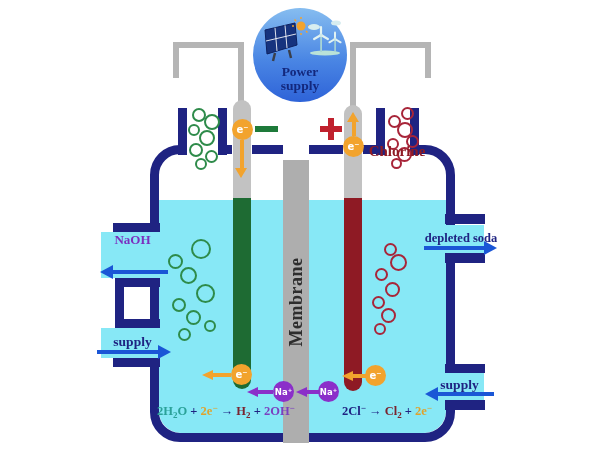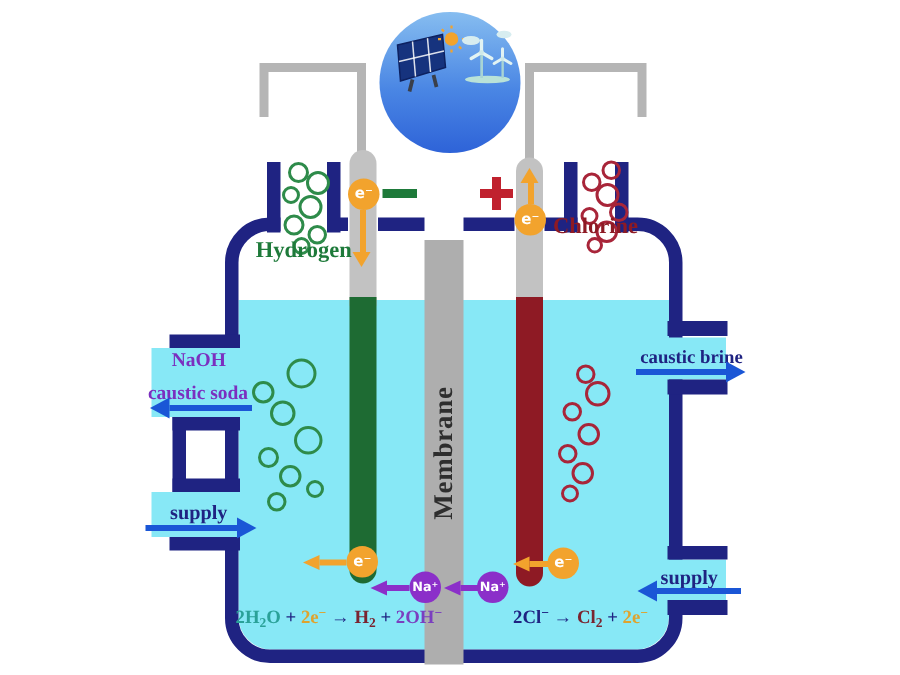--- a/index.html
+++ b/index.html
@@ -142,29 +142,30 @@
         <circle cx="12" cy="17" r="1.6" fill="#cfe9e9"></circle>
         <rect x="25.3" y="21" width="1.6" height="13" fill="#a8d4d4"></rect>
         <g stroke="#e2f3f3" stroke-width="2" stroke-linecap="round">
           <line x1="26" y1="21" x2="26" y2="14.5"></line>
           <line x1="26" y1="21" x2="20.4" y2="24.3"></line>
           <line x1="26" y1="21" x2="31.6" y2="24.3"></line>
         </g>
         <circle cx="26" cy="21" r="1.4" fill="#cfe9e9"></circle>
       </g>
     </svg>
-  </div>
-
-  <div class="lbl" style="left:165px;top:159px;width:75px;font-size:15px;color:#1e7a3a;">Hydrogen</div>
+    <div class="ps-label">
+      <span>Power supply</span>
+    </div>
+  </div>
+
   <div class="lbl" style="left:362px;top:143px;width:70px;font-size:15px;color:#8e1a24;">Chlorine</div>
 
   <div class="lbl" style="left:105px;top:232px;width:55px;font-size:13px;color:#7b2fbf;">NaOH</div>
-  <div class="lbl" style="left:88px;top:254px;width:88px;font-size:13px;color:#7b2fbf;">caustic soda</div>
   <div class="lbl" style="left:105px;top:334px;width:55px;font-size:13.5px;color:#1f2382;">supply</div>
-  <div class="lbl" style="left:420px;top:231px;width:82px;font-size:12.5px;color:#1f2382;">caustic brine</div>
+  <div class="lbl" style="left:420px;top:231px;width:82px;font-size:12.5px;color:#1f2382;">depleted soda</div>
   <div class="lbl" style="left:432px;top:377px;width:55px;font-size:13.5px;color:#1f2382;">supply</div>
 
   <div class="arrow">
     <div class="sh" style="left:113px;top:270px;width:55px;height:4px;background:#1a56d6;"></div>
     <div class="hd" style="left:100px;top:265px;border-top:7px solid transparent;border-bottom:7px solid transparent;border-right:13px solid #1a56d6;"></div>
   </div>
   <div class="arrow">
     <div class="sh" style="left:97px;top:350px;width:61px;height:4px;background:#1a56d6;"></div>
     <div class="hd" style="left:158px;top:345px;border-top:7px solid transparent;border-bottom:7px solid transparent;border-left:13px solid #1a56d6;"></div>
   </div>

